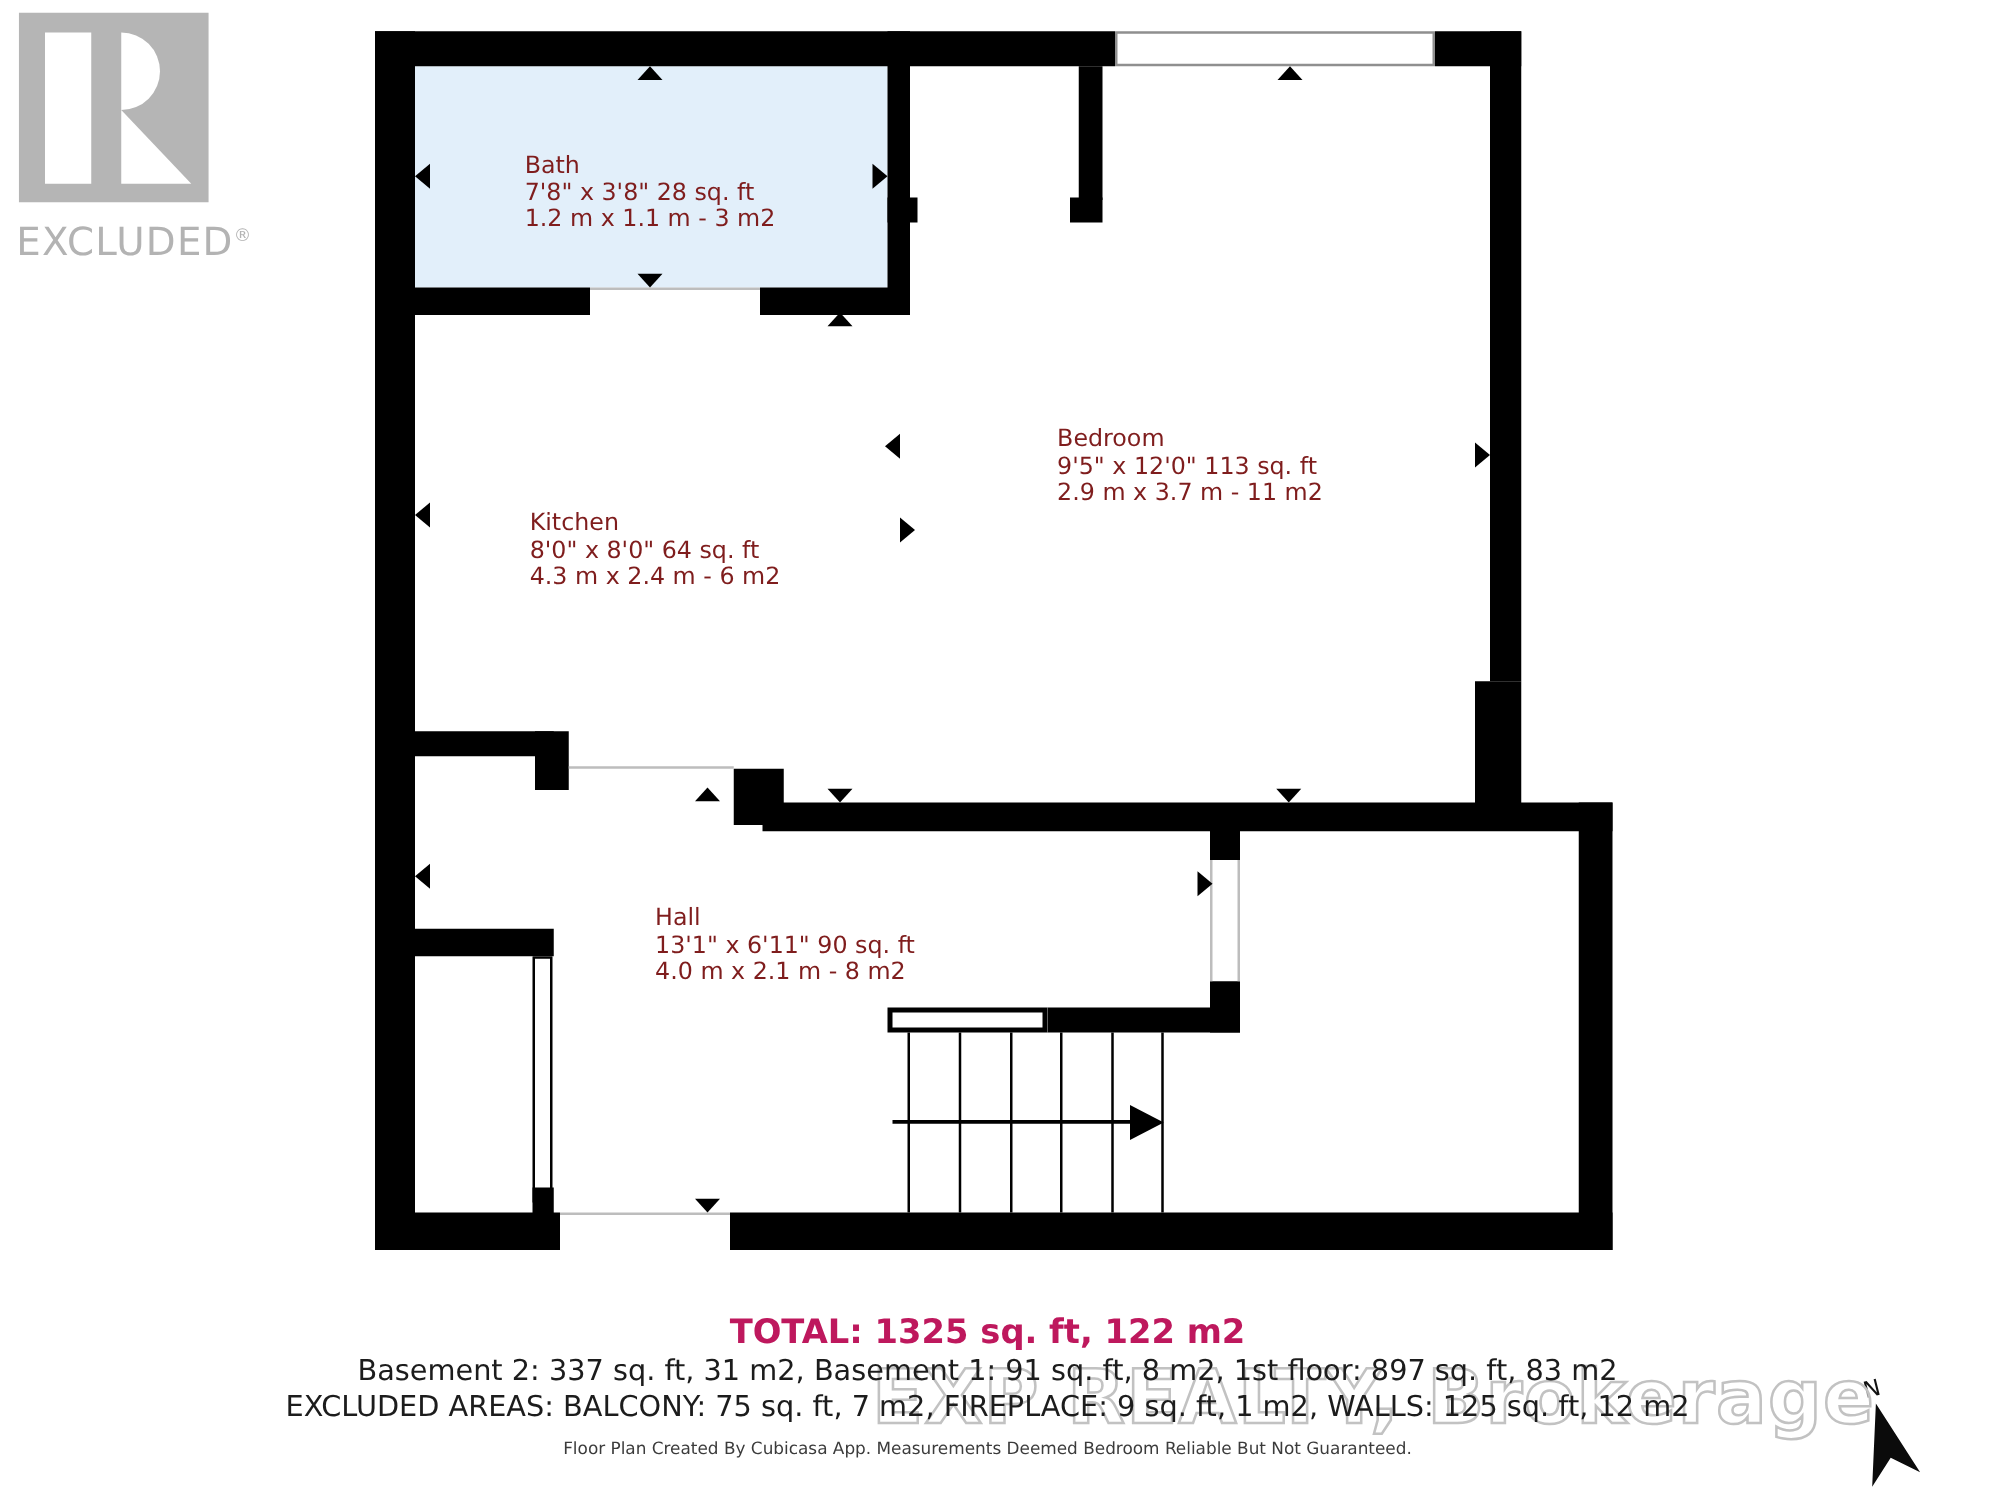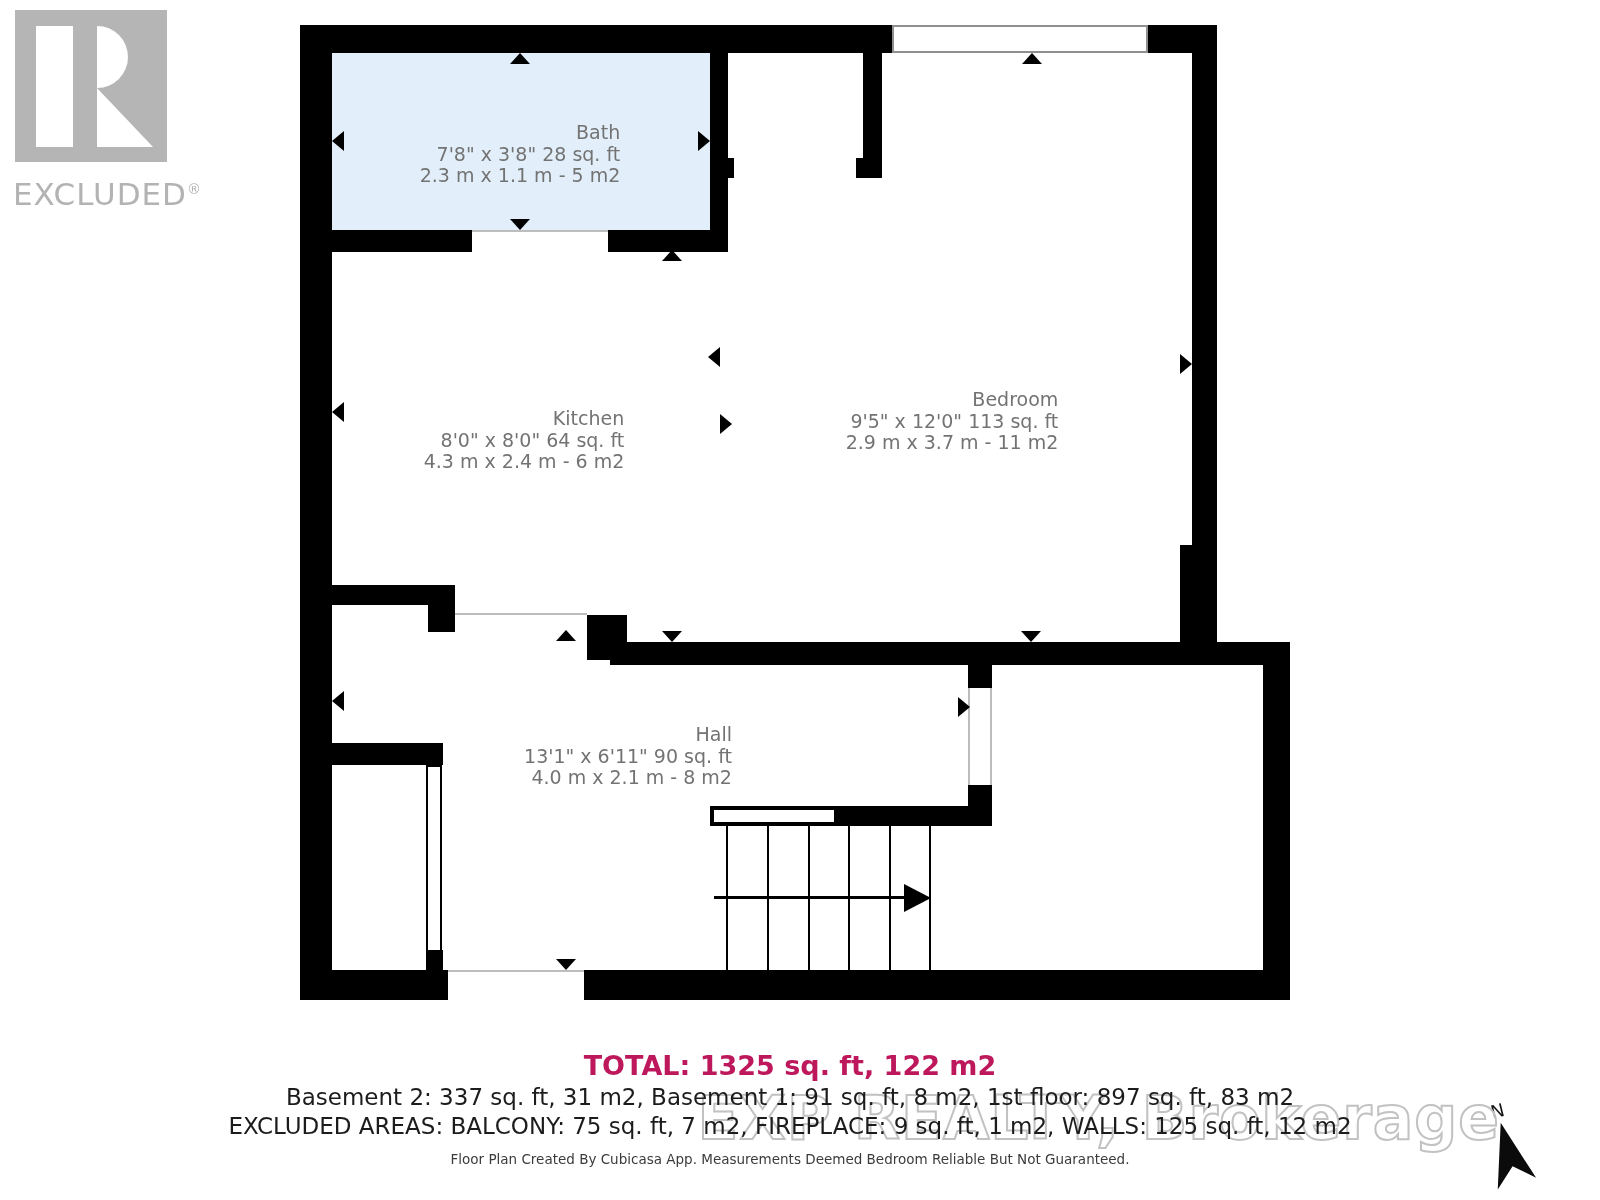--- a/index.html
+++ b/index.html
@@ -1,20 +1,20 @@
 <!DOCTYPE html>
 <html><head>
 <meta charset="utf-8">
 <style>
   html,body{margin:0;padding:0;}
   body{width:1600px;height:1200px;background:#ffffff;font-family:"DejaVu Sans","Liberation Sans",sans-serif;position:relative;overflow:hidden;}
   .wall{position:absolute;background:#000;}
   .thinline{position:absolute;background:#bdbdbd;}
   
-  .room-label{position:absolute;transform:translateX(-50%);text-align:right;color:#737373;font-size:19px;line-height:21.5px;white-space:nowrap;}
+  .room-label{position:absolute;transform:translateX(-50%);text-align:left;color:#7f1d1d;font-size:19px;line-height:21.5px;white-space:nowrap;}
   
   .ar{position:absolute;width:0;height:0;}
   .ar-up{border-left:10px solid transparent;border-right:10px solid transparent;border-bottom:11px solid #000;}
   .ar-down{border-left:10px solid transparent;border-right:10px solid transparent;border-top:11px solid #000;}
   .ar-left{border-top:10px solid transparent;border-bottom:10px solid transparent;border-right:12px solid #000;}
   .ar-right{border-top:10px solsolid transparent;border-top:10px solid transparent;border-bottom:10px solid transparent;border-left:12px solid #000;}
   
   .bath-floor{position:absolute;left:332px;top:53px;width:378px;height:177px;background:#e2effa;}
   
   .window{position:absolute;left:892px;top:25px;width:256px;height:28px;background:#fff;border:2px solid #8f8f8f;box-sizing:border-box;}
@@ -94,28 +94,28 @@
 <div class="stair-arrow-head"></div>
 
 <div class="wall" style="left:332px;top:743px;width:111px;height:22px;"></div>
 <div class="closet-door"></div>
 <div class="wall" style="left:426px;top:950px;width:17px;height:25px;"></div>
 <div class="thinline" style="left:448px;top:970px;width:136px;height:2px;"></div>
 
 <div class="room-label" style="left:520px;top:122px;">
   <div>Bath</div>
   <div>7'8" x 3'8" 28 sq. ft</div>
-  <div>2.3 m x 1.1 m - 5 m2</div>
+  <div>1.2 m x 1.1 m - 3 m2</div>
 </div>
 <div class="room-label" style="left:524px;top:408px;">
   <div>Kitchen</div>
   <div>8'0" x 8'0" 64 sq. ft</div>
   <div>4.3 m x 2.4 m - 6 m2</div>
 </div>
-<div class="room-label" style="left:952px;top:341px;margin-top:48px;">
+<div class="room-label" style="left:952px;top:341px;">
   <div>Bedroom</div>
   <div>9'5" x 12'0" 113 sq. ft</div>
   <div>2.9 m x 3.7 m - 11 m2</div>
 </div>
 <div class="room-label" style="left:628px;top:724px;">
   <div>Hall</div>
   <div>13'1" x 6'11" 90 sq. ft</div>
   <div>4.0 m x 2.1 m - 8 m2</div>
 </div>
 

